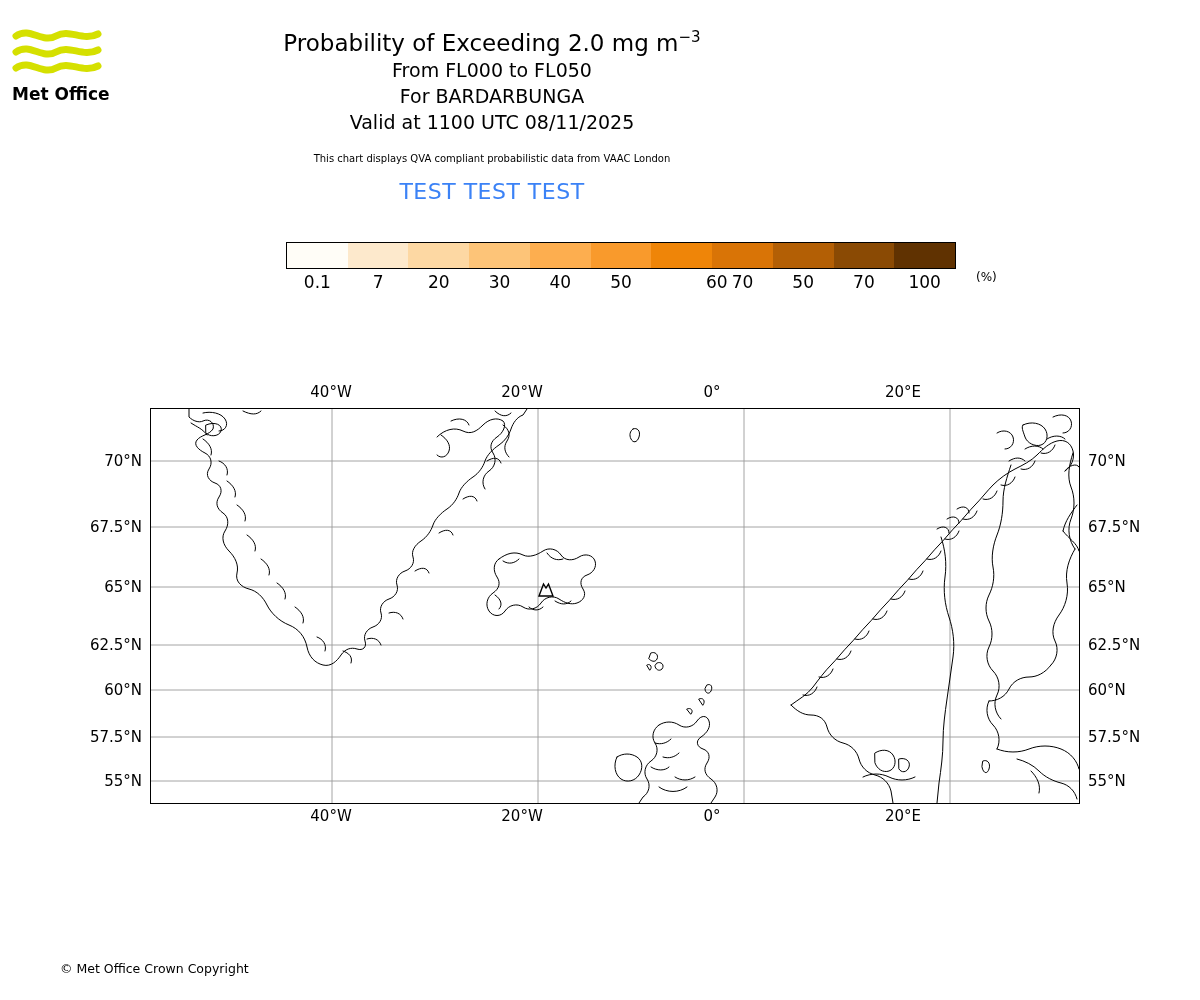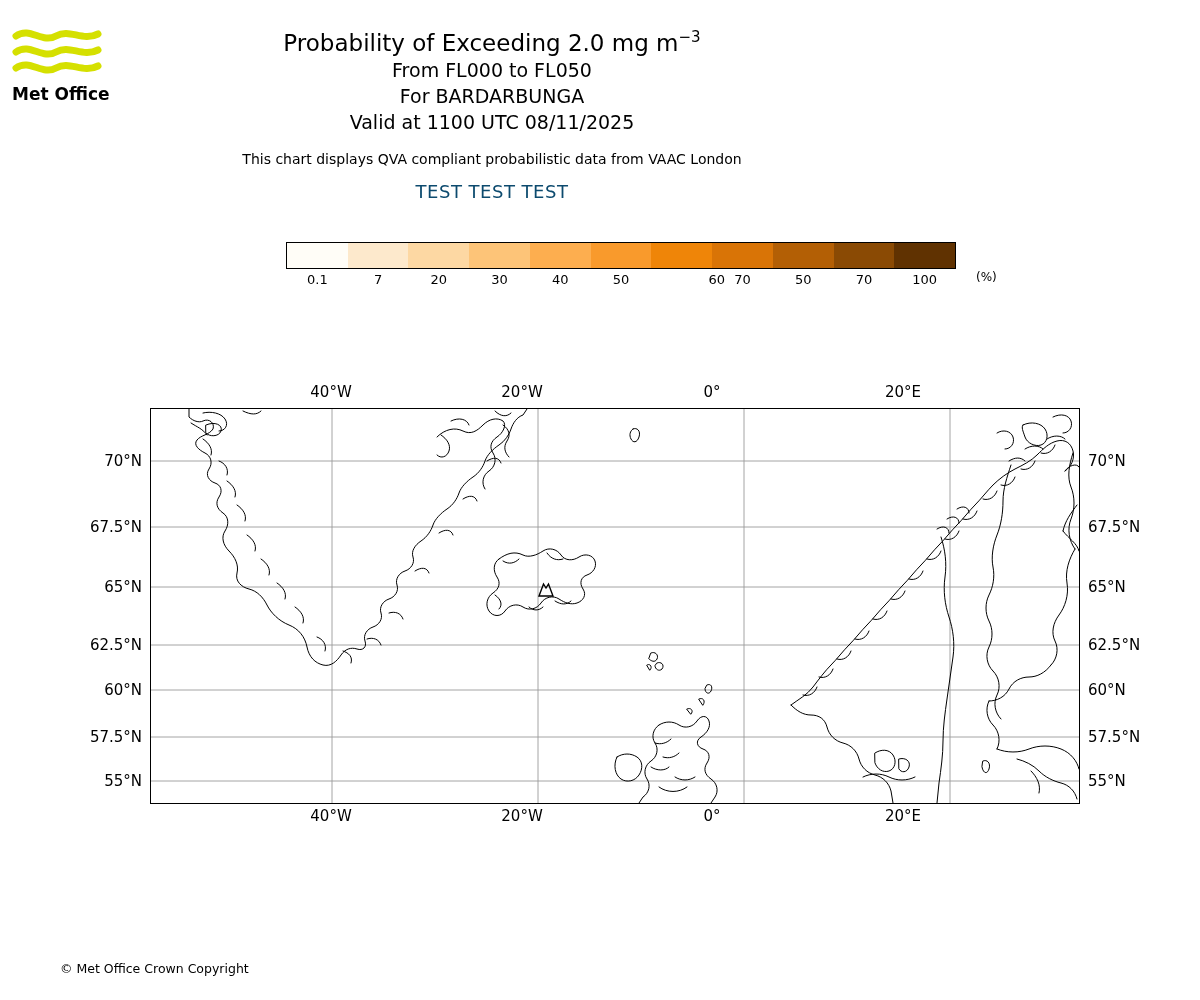--- a/index.html
+++ b/index.html
@@ -51,34 +51,34 @@
     font-size: 15px;
     vertical-align: super;
   }
   .title-sub {
     font-size: 19px;
     line-height: 26px;
     margin: 0;
     font-weight: normal;
   }
   .note-line {
-    font-size: 14px;
+    font-size: 10px;
     line-height: 20px;
     margin-top: 14px;
   }
   .issue-line {
     font-size: 12.5px;
     line-height: 20px;
     margin-top: 12px;
   }
   .test-banner {
-    font-size: 18px;
+    font-size: 22px;
     line-height: 26px;
     margin-top: 10px;
-    color: #0c4a6e;
+    color: #3b82f6;
     letter-spacing: 0.5px;
   }
 
   
   #colorbar-wrap {
     position: absolute;
     left: 286px;
     top: 242px;
     width: 668px;
   }
@@ -95,21 +95,21 @@
   }
   #cb-ticks {
     position: relative;
     width: 670px;
     height: 18px;
     margin-top: 3px;
   }
   #cb-ticks .cb-tick {
     position: absolute;
     top: 0;
-    font-size: 13px;
+    font-size: 17px;
     transform: translateX(-50%);
     white-space: nowrap;
   }
   #cb-unit {
     position: absolute;
     left: 976px;
     top: 270px;
     font-size: 12px;
   }
 

